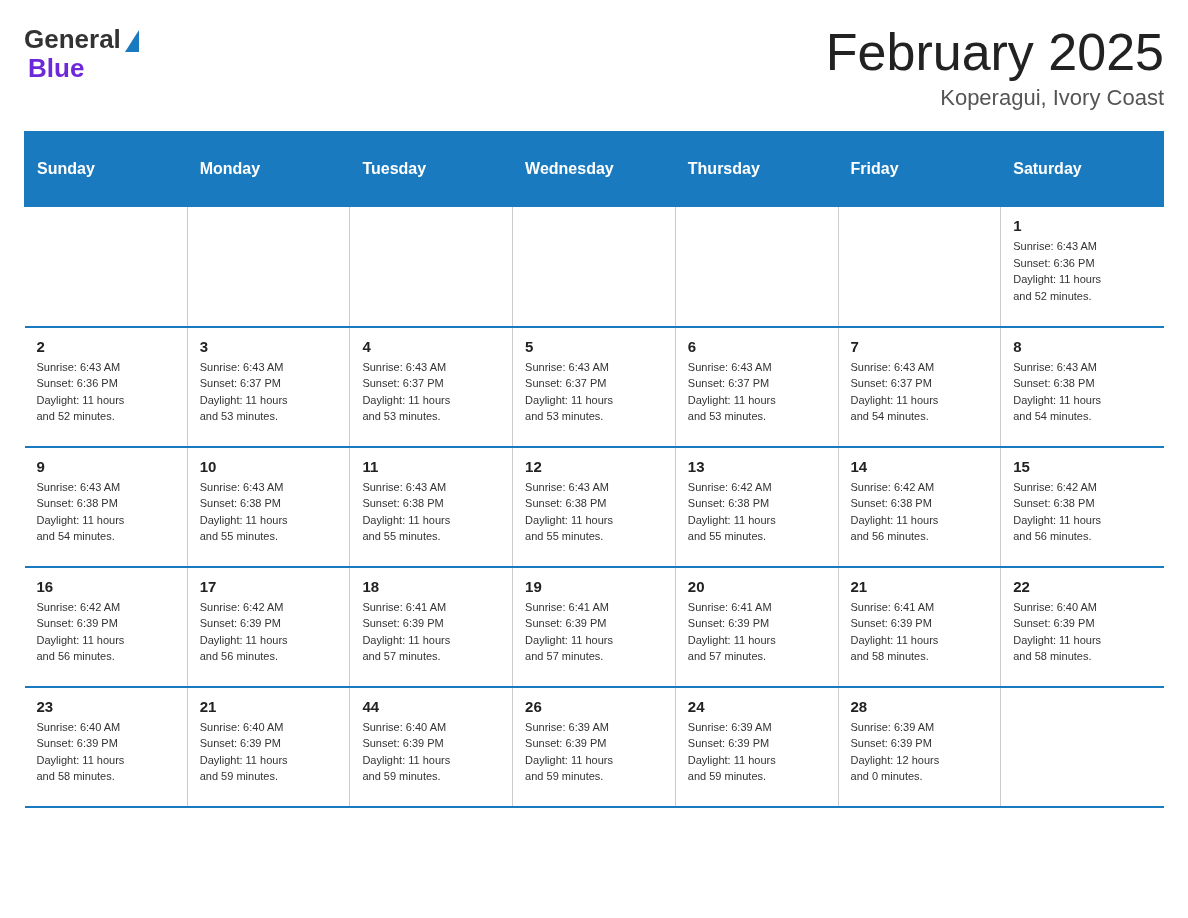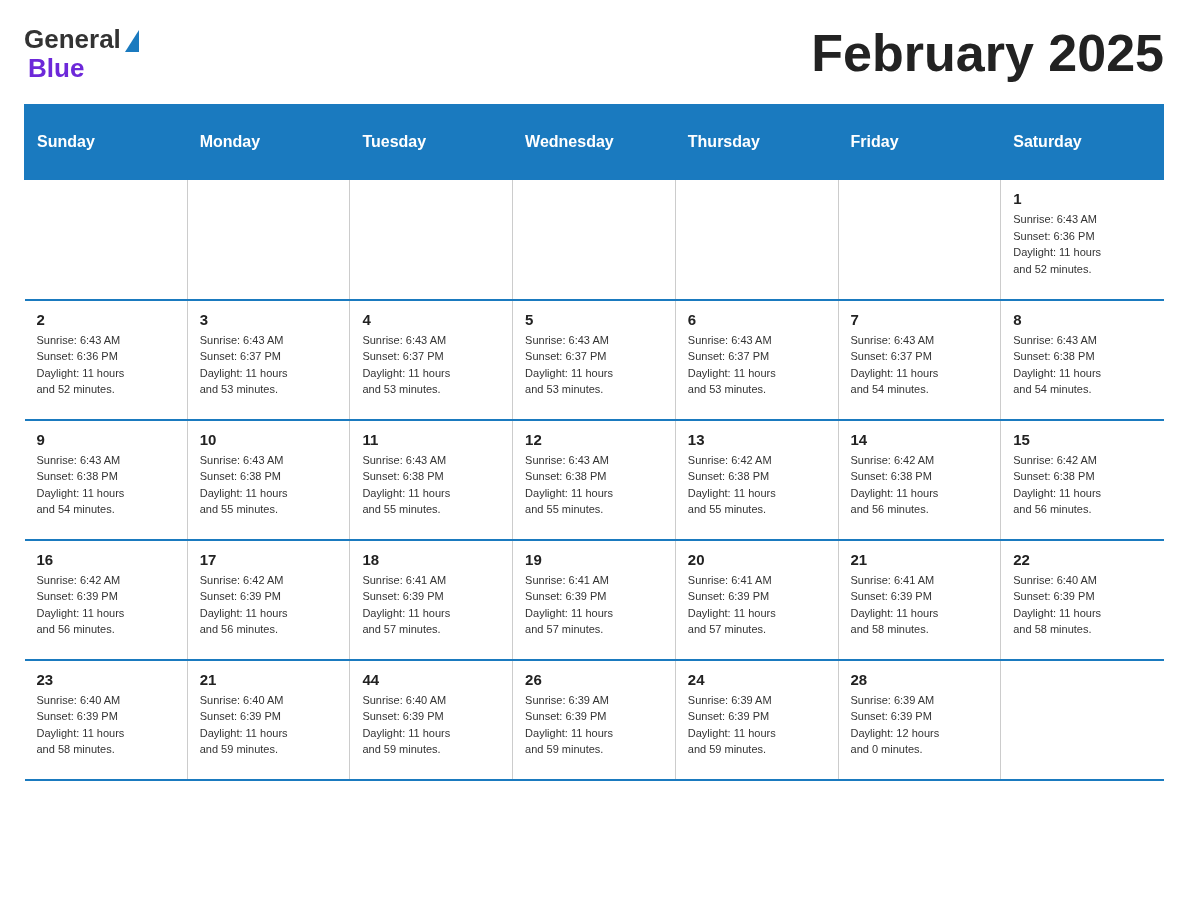--- a/index.html
+++ b/index.html
@@ -6,21 +6,21 @@
     body {
       font-family: Arial, sans-serif;
       background: #fff;
       padding: 24px;
       width: 1188px;
       min-height: 918px;
     }
     .header {
       display: flex;
       justify-content: space-between;
-      align-items: center;
+      align-items: flex-start;
       margin-bottom: 20px;
     }
     .logo {
       display: flex;
       flex-direction: column;
       align-items: flex-start;
     }
     .logo-top {
       display: flex;
       align-items: center;
@@ -44,21 +44,21 @@
       font-weight: bold;
       color: #6d28d9;
       margin-top: -2px;
       padding-left: 4px;
     }
     .title-section {
       text-align: right;
     }
     .month-title {
       font-size: 52px;
-      font-weight: bold;
+      font-weight: normal;
       color: #222;
       line-height: 1.1;
     }
     .location {
       font-size: 22px;
       color: #555;
       margin-top: 4px;
     }
     .calendar {
       width: 100%;
@@ -107,20 +107,21 @@
 <div class="header">
   <div class="logo">
     <div class="logo-top">
       <span class="logo-general">General</span>
       <div class="logo-triangle"></div>
     </div>
     <span class="logo-blue">Blue</span>
   </div>
   <div class="title-section">
     <div class="month-title">February 2025</div>
+    <div class="location">Koperagui, Ivory Coast</div>
   </div>
 </div>
 
 <table class="calendar">
   <thead>
     <tr>
     <th>Sunday</th>
         <th>Monday</th>
         <th>Tuesday</th>
         <th>Wednesday</th>

